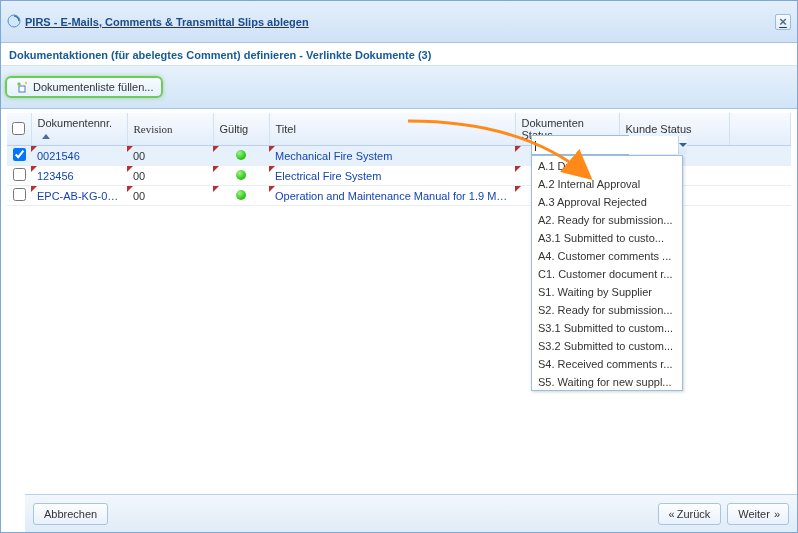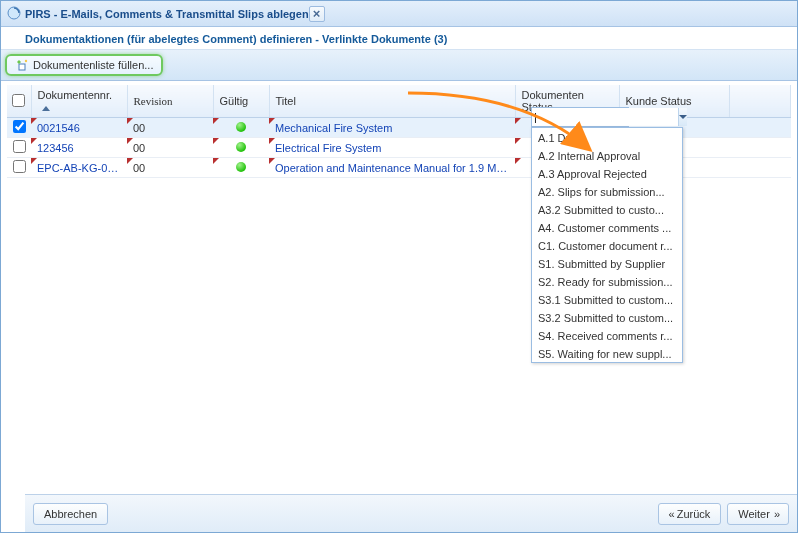--- a/index.html
+++ b/index.html
@@ -13,26 +13,28 @@
   .window {
     width: 798px;
     height: 533px;
     border: 1px solid #7ca8d4;
     background: #fff;
     position: relative;
     display: flex;
     flex-direction: column;
   }
   .titlebar {
-    height: 26px;
+    height: 42px;
     background: linear-gradient(#e4effb, #cfe2f6);
     border-bottom: 1px solid #a6c3e4;
     display: flex;
     align-items: center;
     padding: 0 6px;
+    justify-content: space-between;
+    text-decoration: underline;
   }
   .titlebar .title {
     font-weight: bold;
     color: #1a4d8b;
     display: flex;
     align-items: center;
     gap: 4px;
   }
   .titlebar .close {
     width: 16px;
@@ -42,26 +44,26 @@
     justify-content: center;
     color: #4a6b94;
     font-size: 13px;
     font-weight: bold;
     background: linear-gradient(#f7fafd, #e0ecf8);
     border: 1px solid #9cbbe0;
     border-radius: 2px;
     cursor: pointer;
   }
   .subtitle {
-    padding: 6px 8px 4px 24px;
+    padding: 6px 8px 4px 8px;
     font-weight: bold;
     color: #155a9a;
   }
   .toolbar {
-    height: 32px;
+    height: 44px;
     background: linear-gradient(#e7f1fb, #d2e5f7);
     border-top: 1px solid #d4e3f3;
     border-bottom: 1px solid #a6c3e4;
     display: flex;
     align-items: center;
     padding: 2px 4px;
   }
   .tb-btn {
     background: linear-gradient(#f6fbff, #e6f2fd);
     border: 2px solid #6fc95f;
@@ -346,25 +348,25 @@
 
     <div class="combobox">
       <input type="text" value="|" style="">
       <div class="arrow"></div>
     </div>
 
     <div class="dropdown">
       <div class="item">A.1 Draft</div>
       <div class="item">A.2 Internal Approval</div>
       <div class="item">A.3 Approval Rejected</div>
-      <div class="item">A2. Slips for submission...</div>
-      <div class="item">A3.2 Submitted to custo...</div>
+      <div class="item">A2. Ready for submission...</div>
+      <div class="item">A3.1 Submitted to custo...</div>
       <div class="item">A4. Customer comments ...</div>
       <div class="item">C1. Customer document r...</div>
-      <div class="item">S1. Submitted by Supplier</div>
+      <div class="item">S1. Waiting by Supplier</div>
       <div class="item">S2. Ready for submission...</div>
       <div class="item">S3.1 Submitted to custom...</div>
       <div class="item">S3.2 Submitted to custom...</div>
       <div class="item">S4. Received comments r...</div>
       <div class="item">S5. Waiting for new suppl...</div>
     </div>
 
   </div>
 
   <div class="footer">

